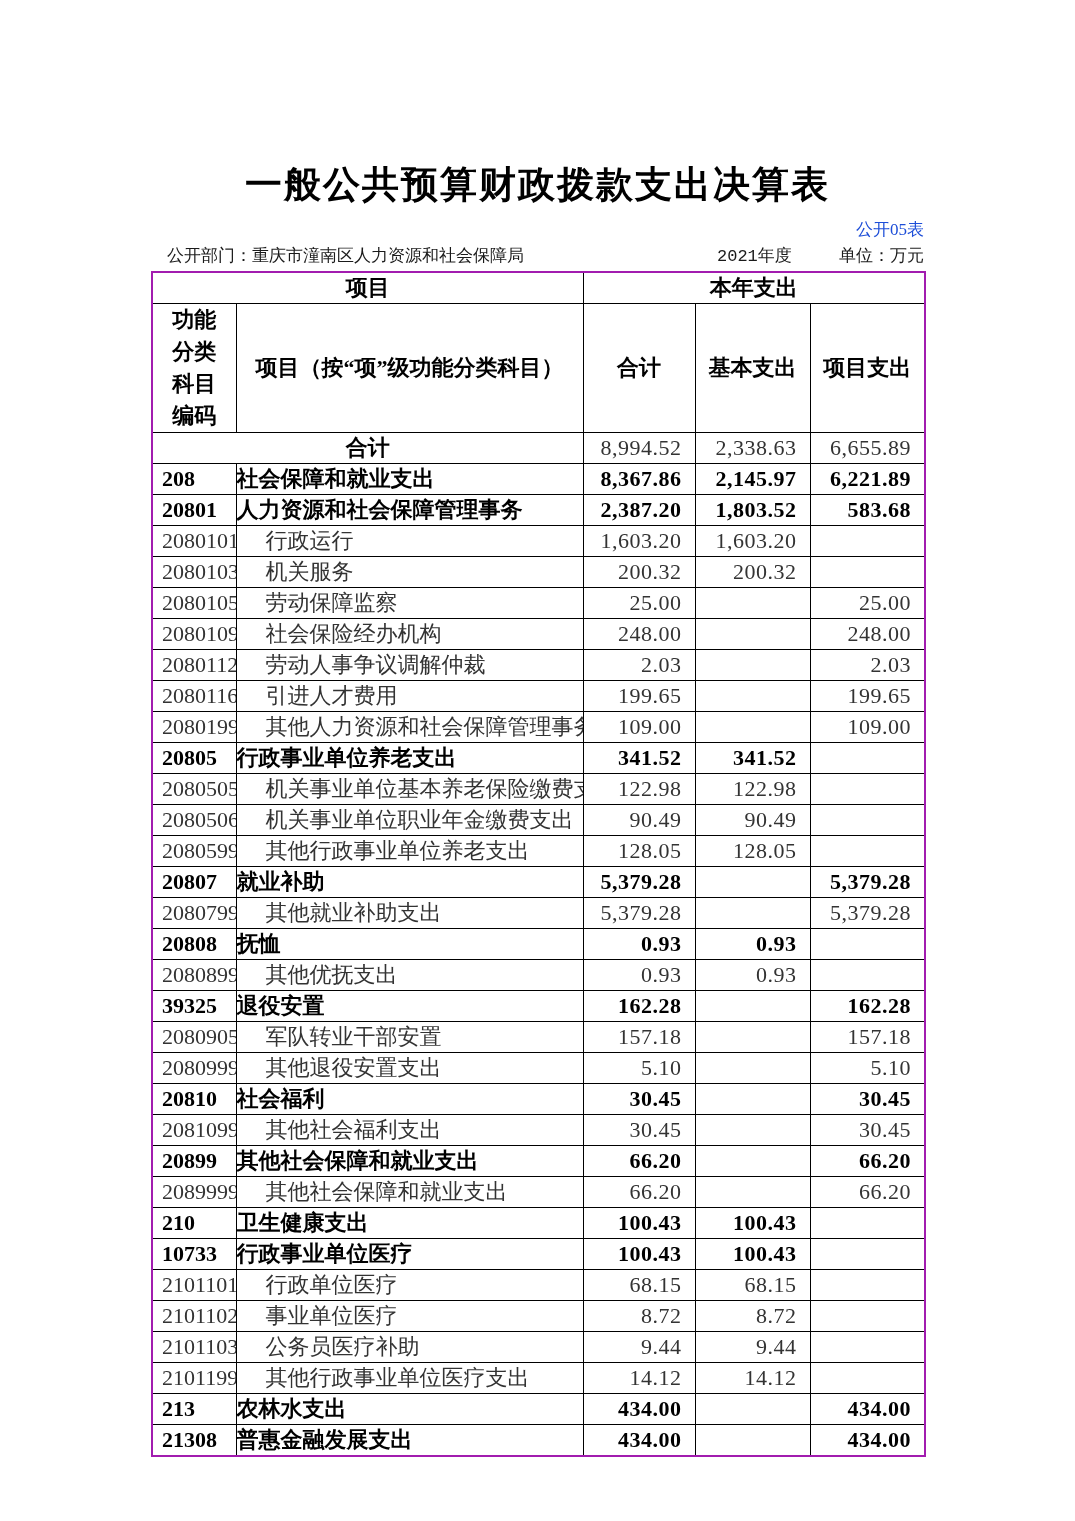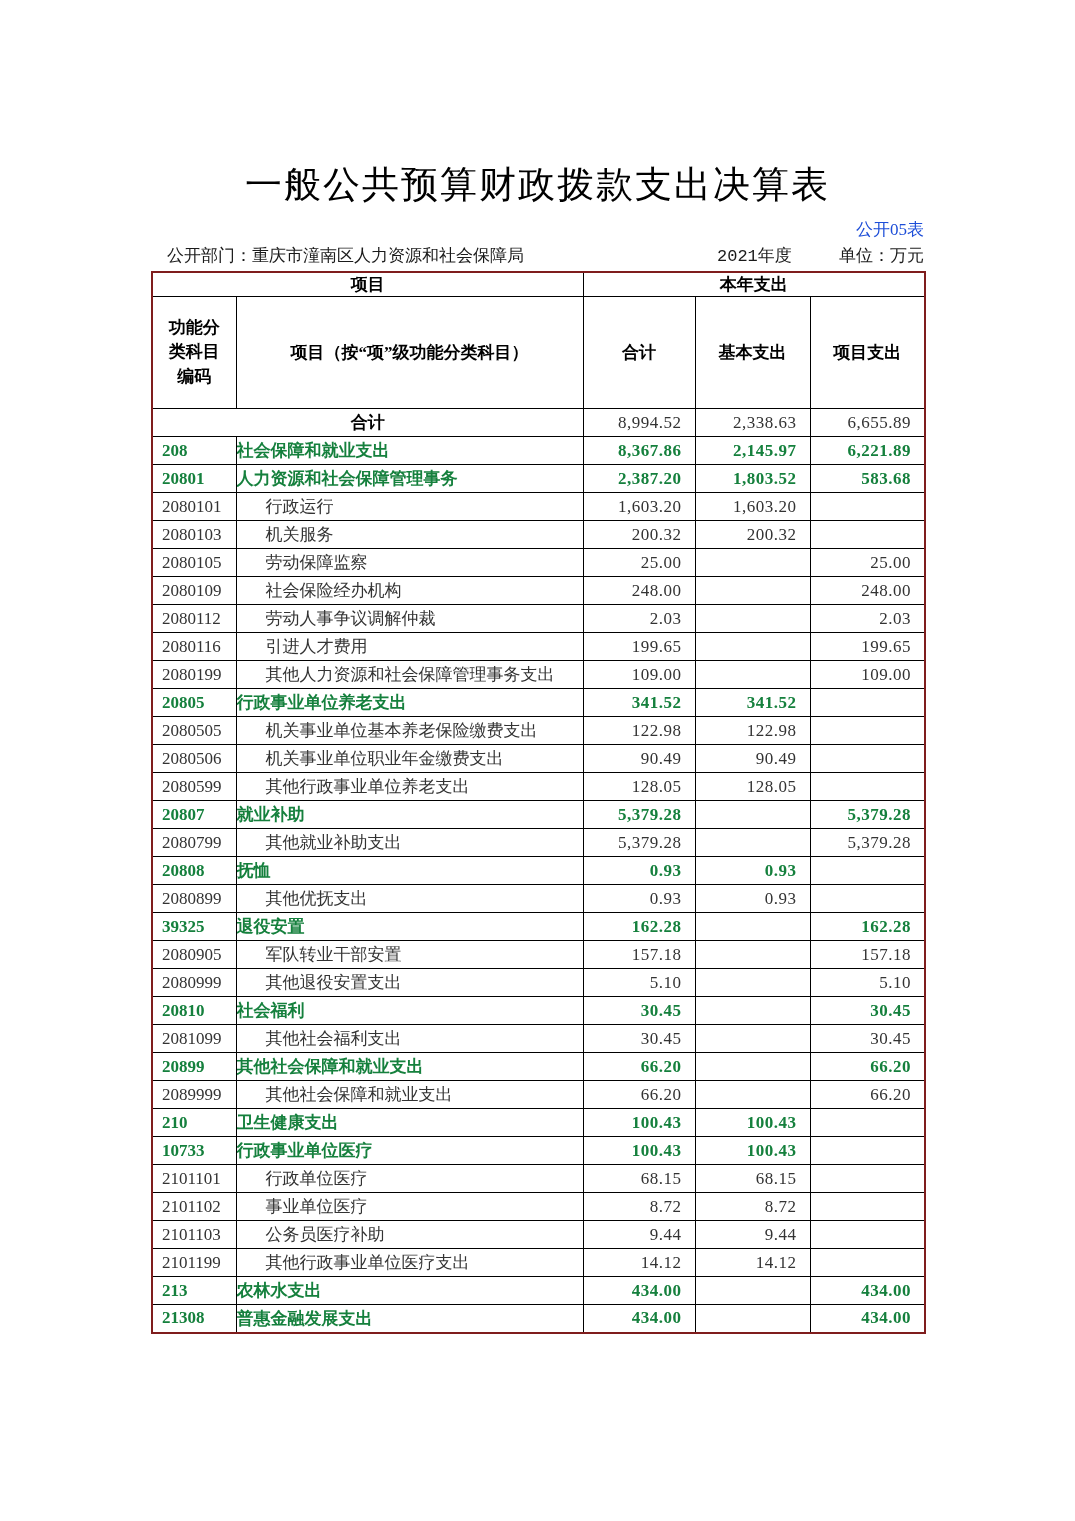--- a/index.html
+++ b/index.html
@@ -18,21 +18,21 @@
     overflow: hidden;
   }
   .title {
     position: absolute;
     top: 160px;
     left: 151px;
     width: 773px;
     margin: 0;
     text-align: center;
     font-family: "Liberation Sans", "DejaVu Sans", sans-serif;
-    font-weight: normal;
+    font-weight: bold;
     font-size: 37px;
     letter-spacing: 2px;
     color: #000;
     white-space: nowrap;
   }
   .table-label {
     position: absolute;
     top: 218px;
     left: 151px;
     width: 773px;
@@ -54,22 +54,22 @@
   .info-line .year { position: absolute; left: 566px; top: 0; }
   .info-line .unit { position: absolute; right: 0; top: 0; }
 
   table.budget-table {
     position: absolute;
     top: 271px;
     left: 151px;
     width: 773px;
     border-collapse: collapse;
     table-layout: fixed;
-    border: 2px solid #7f1d1d;
-    font-size: 17px;
+    border: 2px solid #a21caf;
+    font-size: 22px;
   }
   .budget-table th, .budget-table td {
     border: 1px solid #000;
     padding: 0;
     overflow: hidden;
     white-space: nowrap;
   }
   .budget-table thead th {
     font-weight: bold;
     text-align: center;
@@ -85,21 +85,21 @@
   }
   .budget-table tbody tr { height: 28px; }
   .budget-table tbody td { vertical-align: middle; color: #333; }
 
   .budget-table td.code { padding-left: 9px; text-align: left; }
   .budget-table td.item { padding-left: 0; text-align: left; }
   .budget-table td.num  { padding-right: 13px; text-align: right; letter-spacing: 0.5px; }
 
   .budget-table tr.row-detail td.item { padding-left: 29px; }
 
-  .budget-table tr.row-cat td { font-weight: bold; color: #15803d; }
+  .budget-table tr.row-cat td { font-weight: bold; color: #000000; }
 
   .budget-table tr.row-grand td.merged {
     text-align: center;
     font-weight: bold;
     color: #000;
     padding-left: 0;
   }
 </style>
 </head>
 <body>

